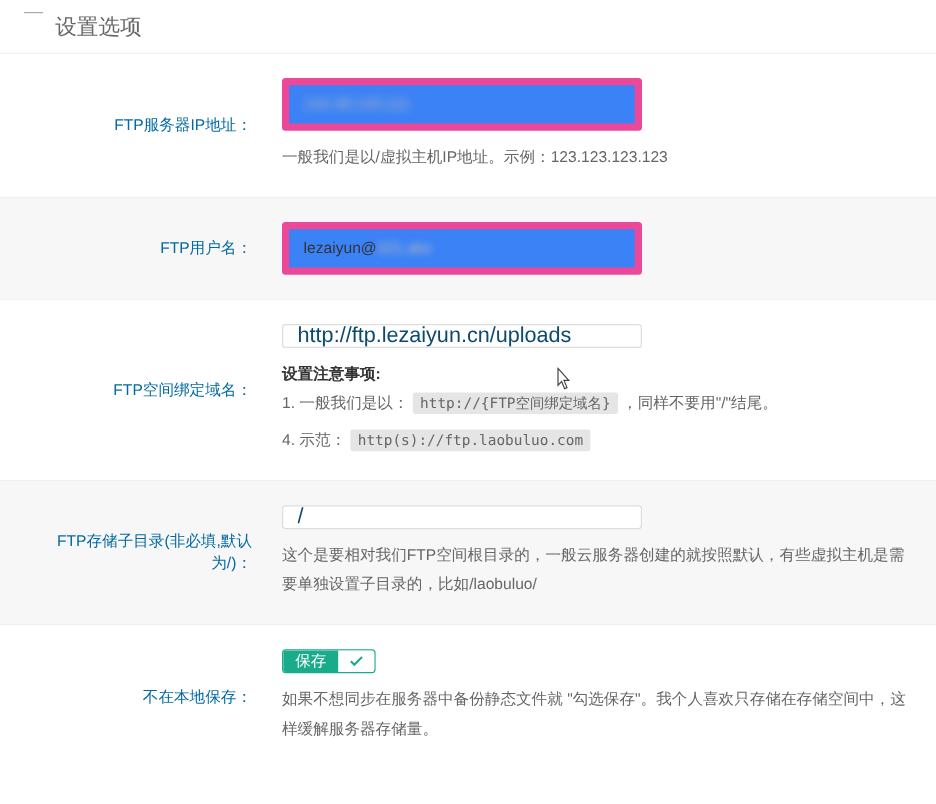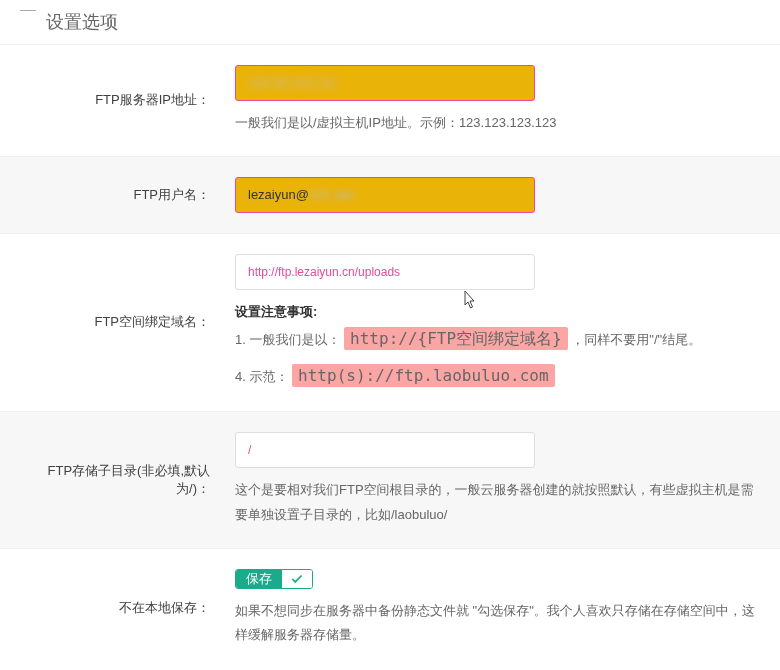--- a/index.html
+++ b/index.html
@@ -29,46 +29,46 @@
     .form-row {
       border-top: 1px solid #f0f0f0;
     }
     .form-row:nth-child(odd) { background: #fff; }
     .form-row:nth-child(even) { background: #f7f7f7; }
     .label-cell {
       width: 220px;
       text-align: right;
       vertical-align: middle;
       padding: 20px 10px 20px 20px;
-      color: #404040;
+      color: #0369a1;
       font-size: 13px;
     }
     .value-cell {
       padding: 20px 20px 20px 15px;
       vertical-align: top;
     }
     .text-input {
       width: 300px;
-      height: 36px;
+      height: 20px;
       padding: 0 12px;
       border: 1px solid #ddd;
       border-radius: 3px;
-      font-size: 12px;
-      color: #ec4899;
+      font-size: 18px;
+      color: #0c4a6e;
       background: #fff;
     }
     .input-like {
       width: 300px;
       height: 36px;
       line-height:34px;
       padding: 16px 12px;
-      border: 1px solid #ec4899;
+      border: 6px solid #ec4899;
       border-radius: 3px;
       font-size: 13px;
-      background: #eab308;
+      background: #3b82f6;
       display:flex;
       align-items:center;
     }
     .password-wrap {
       position: relative;
       width: 300px;
     }
     .password-wrap .text-input { width: 100%; padding-right: 40px; letter-spacing: 1px; }
     .eye-icon {
       position: absolute;
@@ -81,26 +81,26 @@
       cursor: pointer;
     }
     .help-text {
       margin-top: 10px;
       color: #666;
       font-size: 13px;
       line-height: 1.9;
     }
     .help-text .strong { font-weight: 600; color: #333; }
     .code-inline {
-      background: #fca5a5;
+      background: #e5e5e5;
       padding: 2px 6px;
       border-radius: 2px;
       font-family: monospace;
       color: #666;
-      font-size: 16px;
+      font-size: 12px;
     }
     .save-toggle {
       display: inline-flex;
       align-items: center;
       border: 1px solid #1aab8a;
       border-radius: 3px;
       overflow: hidden;
       height: 20px;
     }
     .save-toggle .lbl {

